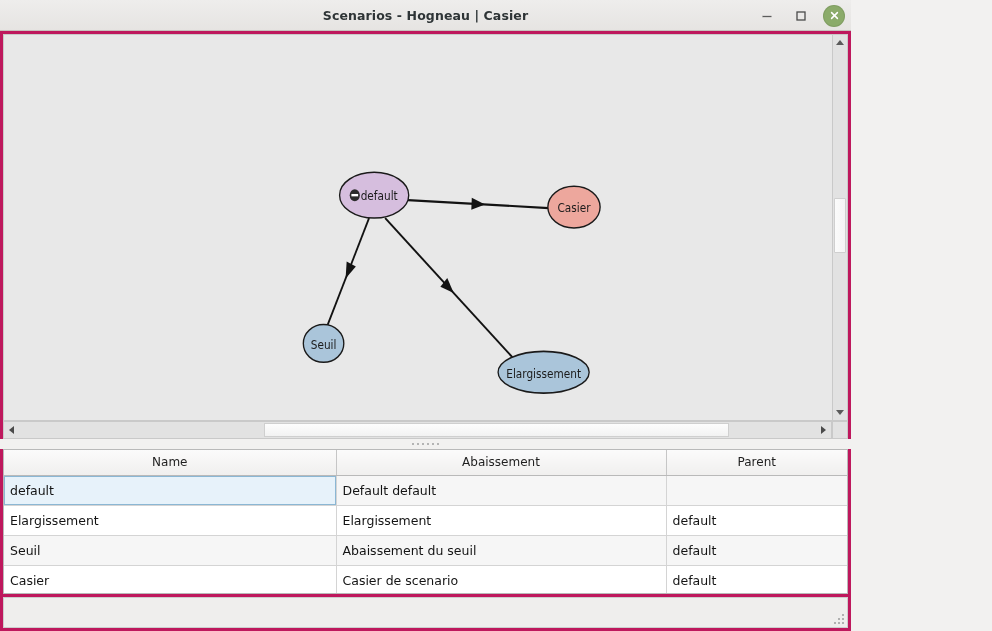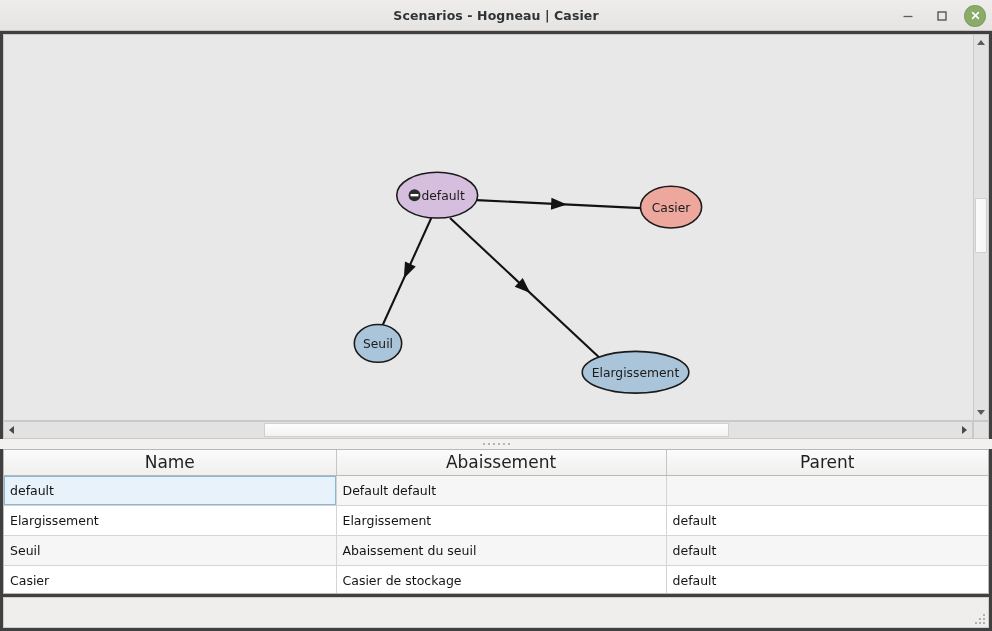--- a/index.html
+++ b/index.html
@@ -5,22 +5,22 @@
   * { box-sizing: border-box; margin: 0; padding: 0; }
   html, body {
     width: 992px; height: 631px;
     font-family: "DejaVu Sans", "Liberation Sans", sans-serif;
     background: #f2f1f0;
     overflow: hidden;
   }
 
   .window {
     position: relative;
-    width: 992px; height: 631px;
-    background: #404040;
+    width: 851px; height: 631px;
+    background: #be185d;
     display: flex; flex-direction: column;
   }
 
   
   .titlebar {
     position: relative;
     height: 31px;
     flex: 0 0 31px;
     background: linear-gradient(180deg, #eeedec 0%, #e6e4e2 100%);
     border-bottom: 1px solid #c6c2bd;
@@ -157,21 +157,21 @@
     border: 1px solid #b9b9b9;
     display: flex; flex-direction: column;
     overflow: hidden;
   }
   table.grid { width: 100%; border-collapse: collapse; table-layout: fixed; }
   table.grid th {
     height: 25px;
     background: linear-gradient(180deg,#fbfbfb 0%, #f0efee 100%);
     border-right: 1px solid #c6c6c6;
     border-bottom: 1px solid #b9b9b9;
-    font-size: 17px;
+    font-size: 12px;
     font-weight: normal;
     color: #1f1f1f;
     text-align: center;
   }
   table.grid th:last-child { border-right: none; }
   table.grid td {
     height: 30px;
     border-right: 1px solid #d4d4d4;
     border-bottom: 1px solid #d4d4d4;
     font-size: 12.5px;
@@ -339,21 +339,21 @@
             <td>Elargissement</td>
             <td>default</td>
           </tr>
           <tr class="row-alt">
             <td>Seuil</td>
             <td>Abaissement du seuil</td>
             <td>default</td>
           </tr>
           <tr class="row-plain">
             <td>Casier</td>
-            <td>Casier de stockage</td>
+            <td>Casier de scenario</td>
             <td>default</td>
           </tr>
         </tbody>
     </table>
     <div class="table-filler"></div>
   </div>
 
   <div class="statusbar">
     <span></span>
     <div class="resize-grip">

